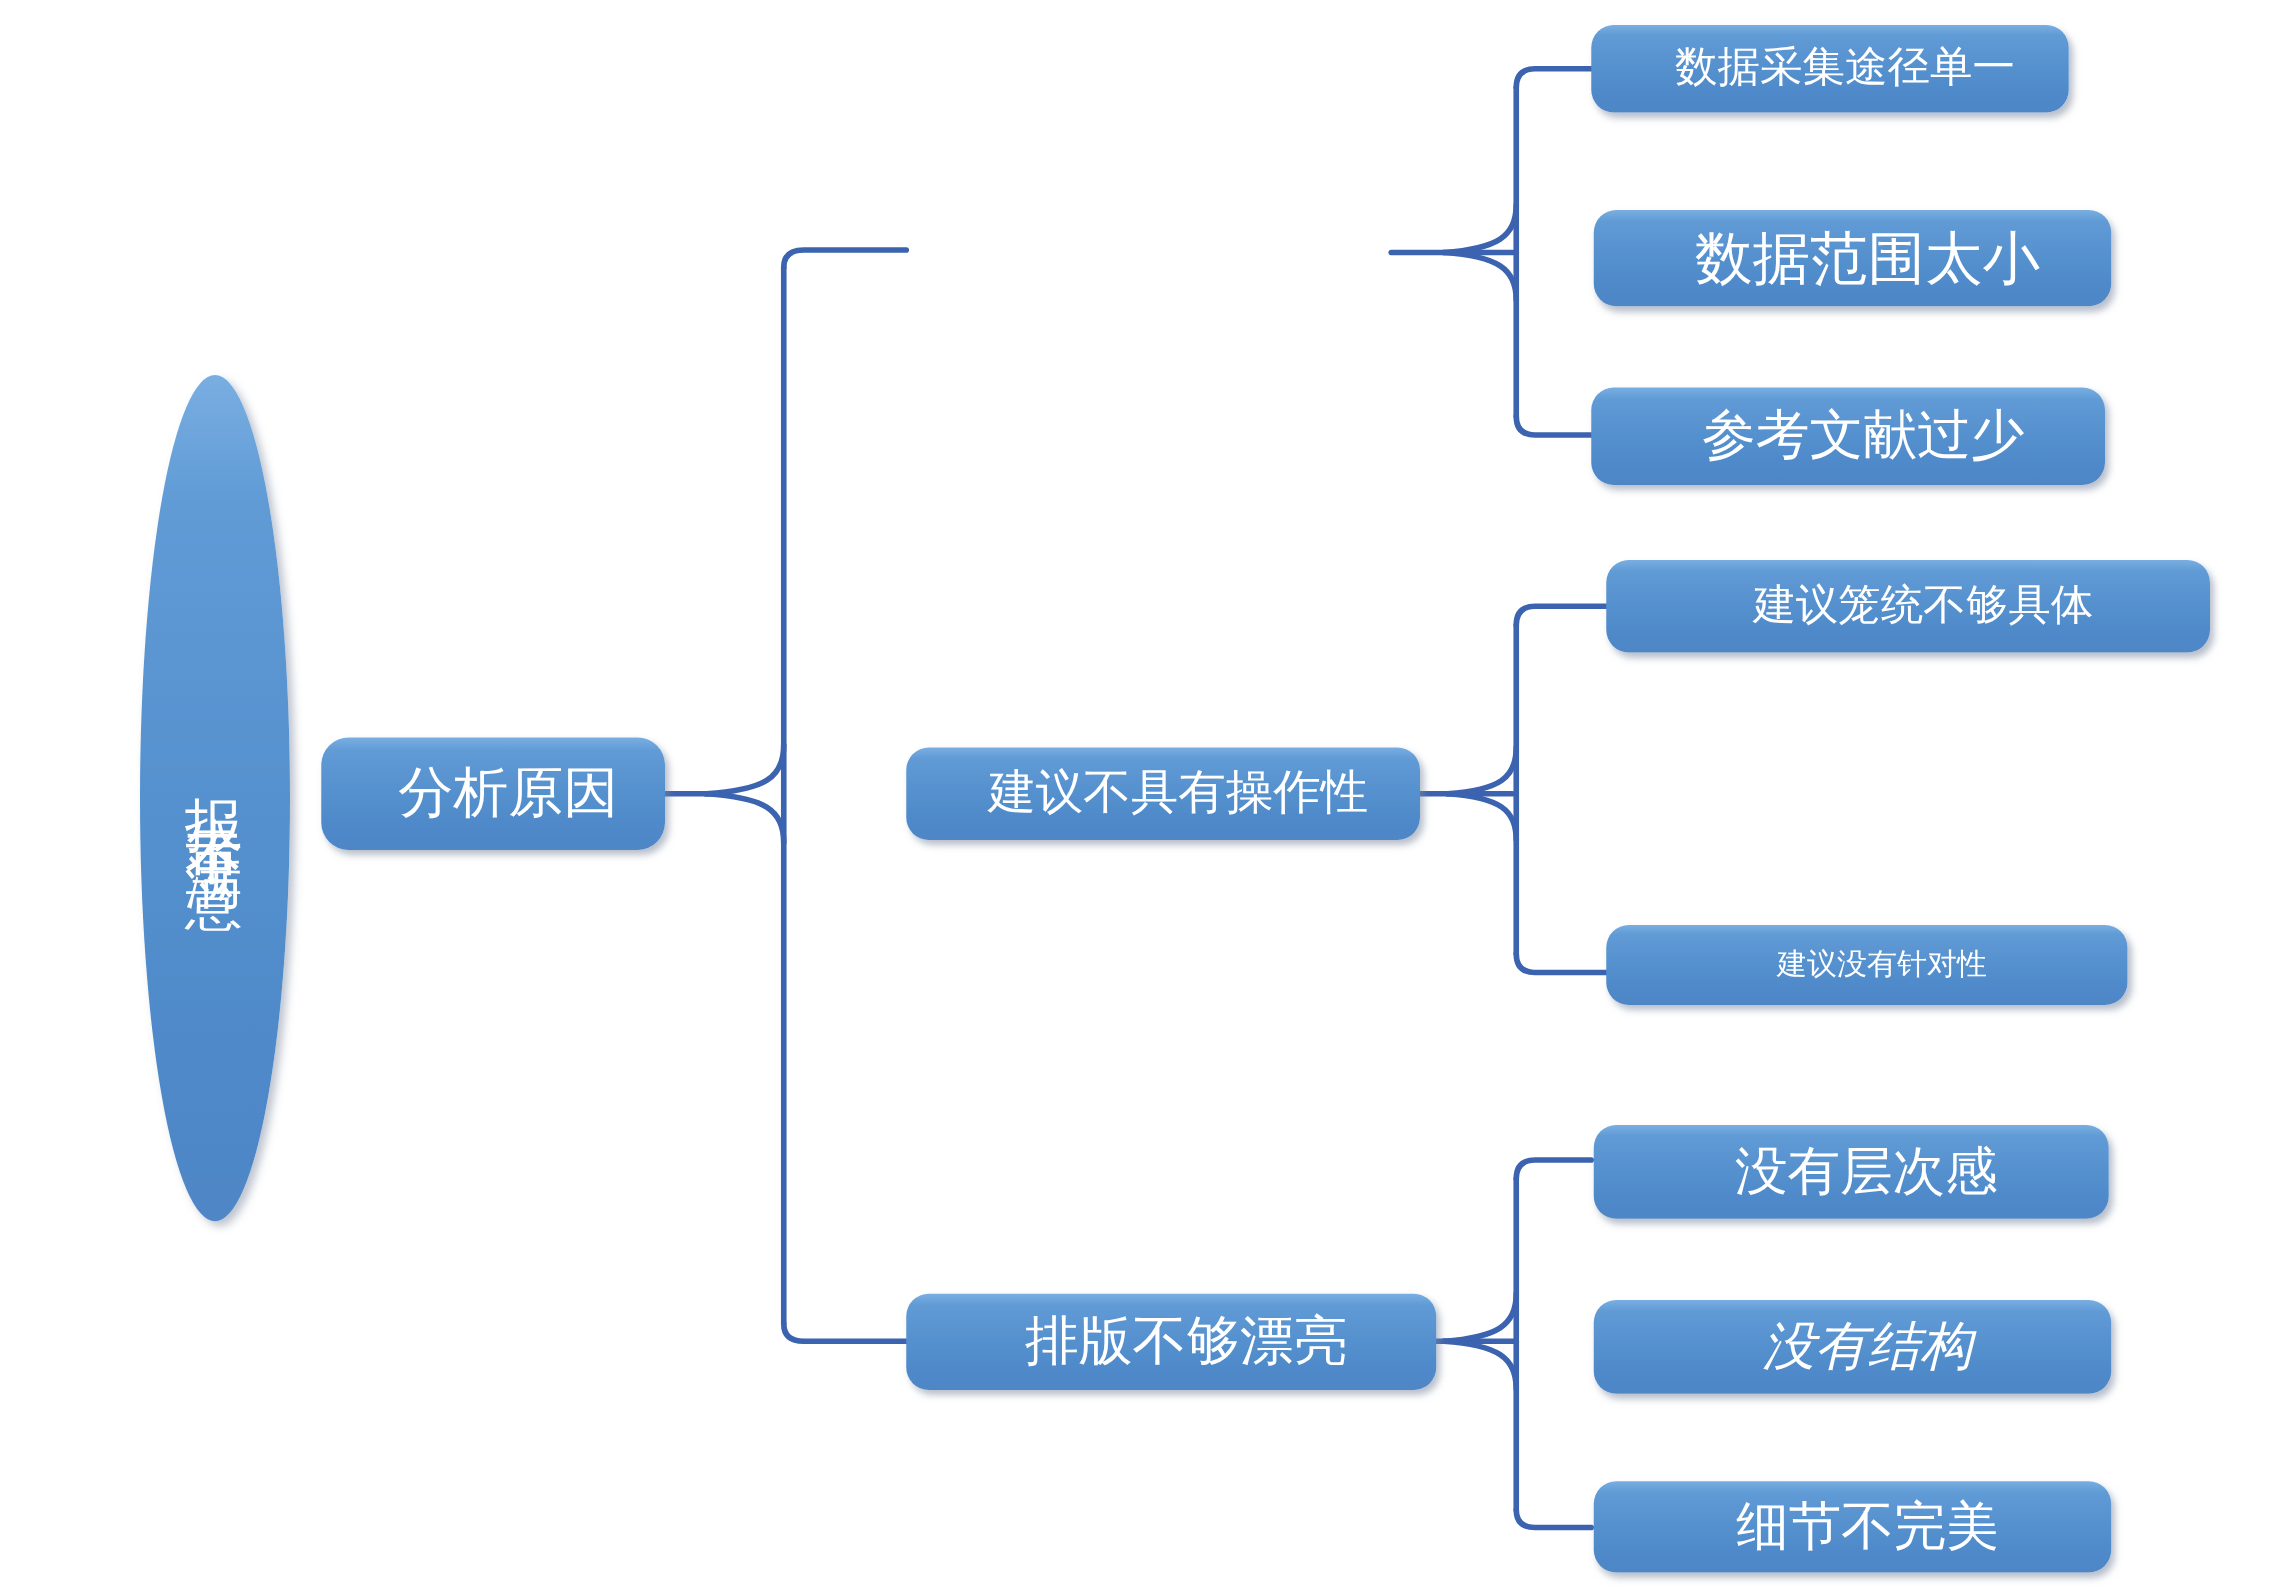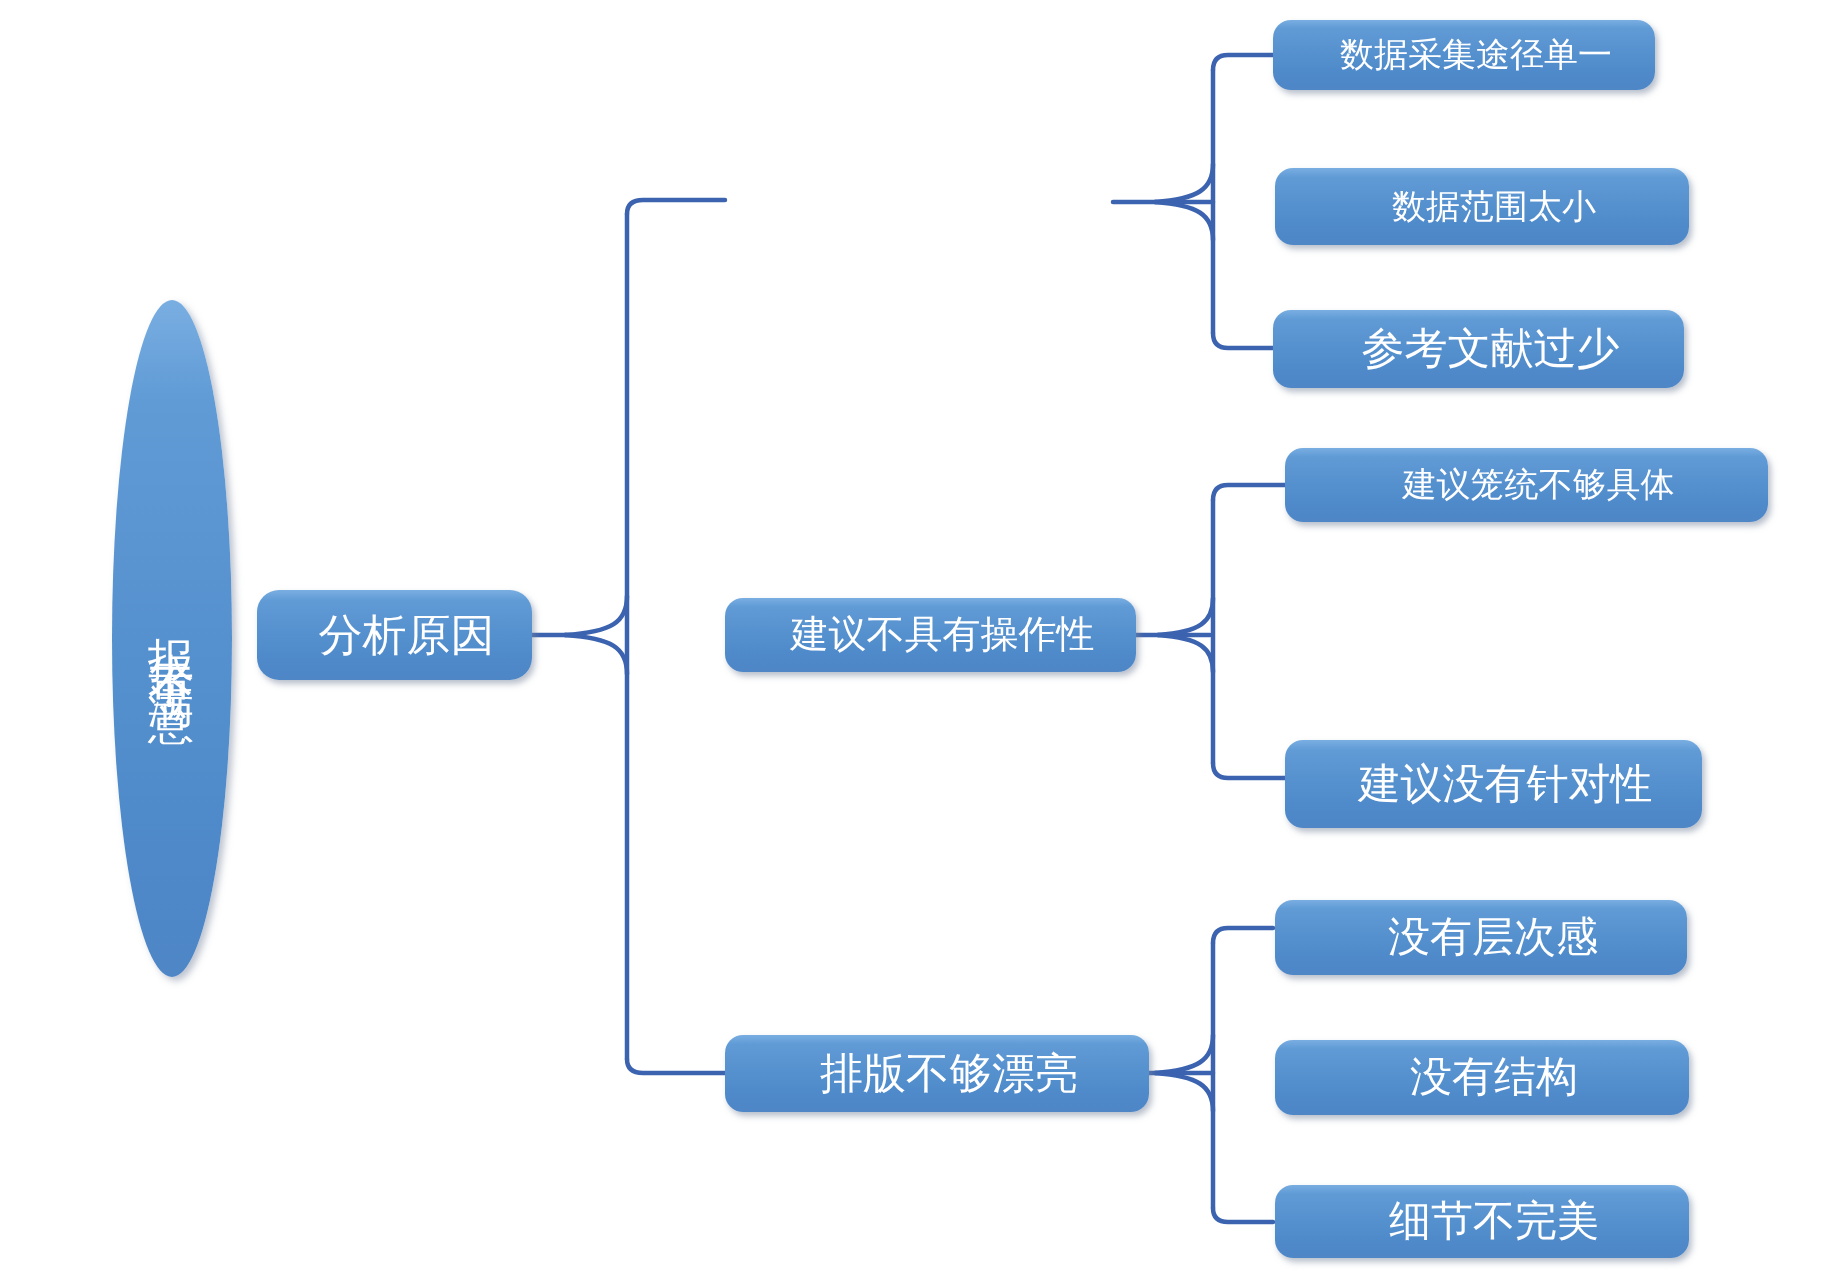--- a/index.html
+++ b/index.html
@@ -51,26 +51,26 @@
     stroke-width:4.5;
     stroke-linecap:round;
   }
   
   .n-root   {left:112px;top:300px;width:120px;height:677px;}
   .n-parent {left:257px;top:590px;width:251px;height:90px;font-size:44px;border-radius:22px;}
   .n-b1     {left:725px;top:165px;width:385px;height:74px;font-size:46px;}
   .n-b2     {left:725px;top:598px;width:387px;height:74px;font-size:38px;}
   .n-b3     {left:725px;top:1035px;width:400px;height:77px;font-size:43px;}
   .n-c11    {left:1273px;top:20px;width:358px;height:70px;font-size:34px;}
-  .n-c12    {left:1275px;top:168px;width:390px;height:77px;font-size:34px;}
+  .n-c12    {left:1275px;top:168px;width:390px;height:77px;font-size:46px;}
   .n-c13    {left:1273px;top:310px;width:387px;height:78px;font-size:43px;}
   .n-c21    {left:1285px;top:448px;width:459px;height:74px;font-size:34px;}
-  .n-c22    {left:1285px;top:740px;width:393px;height:88px;font-size:42px;}
+  .n-c22    {left:1285px;top:740px;width:393px;height:64px;font-size:24px;}
   .n-c31    {left:1275px;top:890px;width:388px;height:75px;font-size:42px;margin-top:10px;}
-  .n-c32    {left:1275px;top:1040px;width:390px;height:75px;font-size:42px;}
+  .n-c32    {left:1275px;top:1040px;width:390px;height:75px;font-size:42px;font-style:italic;}
   .n-c33    {left:1275px;top:1185px;width:390px;height:73px;font-size:42px;}
 </style>
 </head>
 <body>
 
 <div id="canvas">
 
   <svg class="connectors" width="1821" height="1273" viewBox="0 0 1821 1273" aria-hidden="true">
 
     <path d="M 508 635 H 578"></path>

